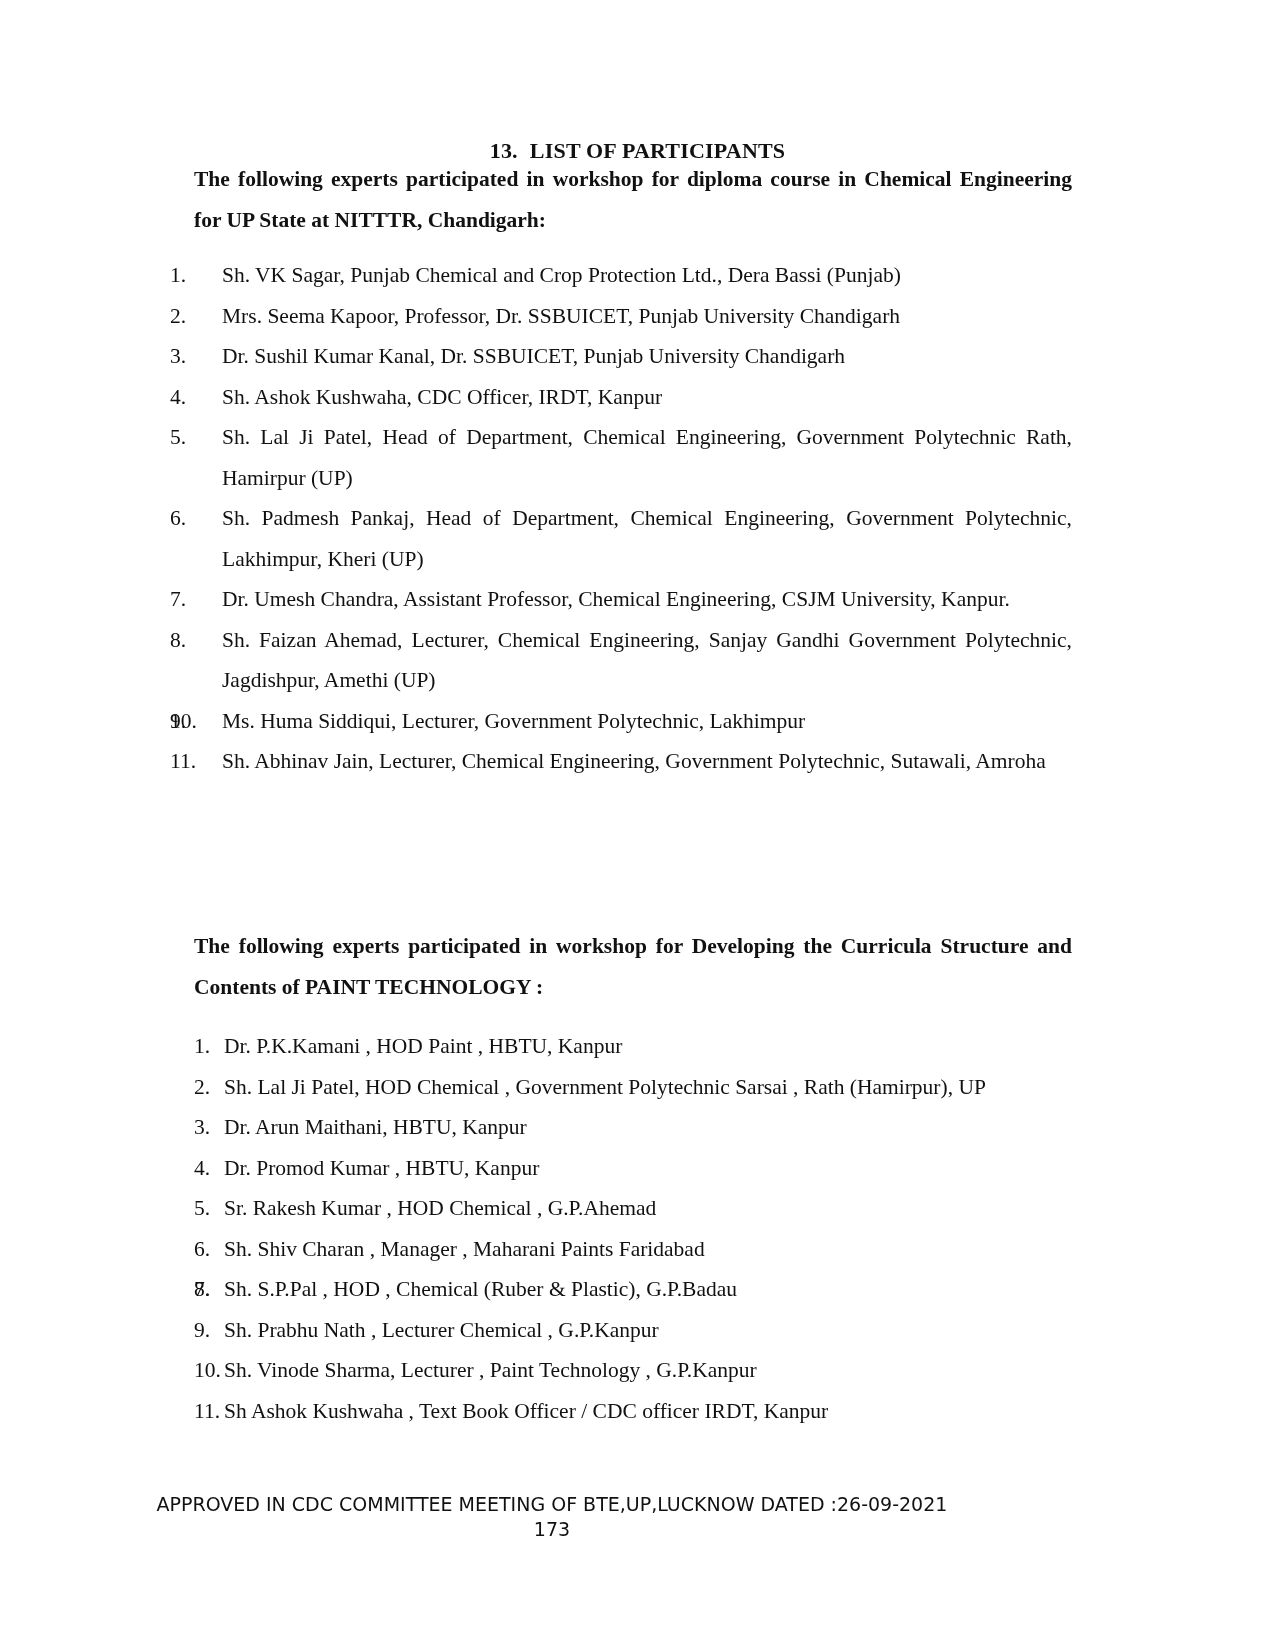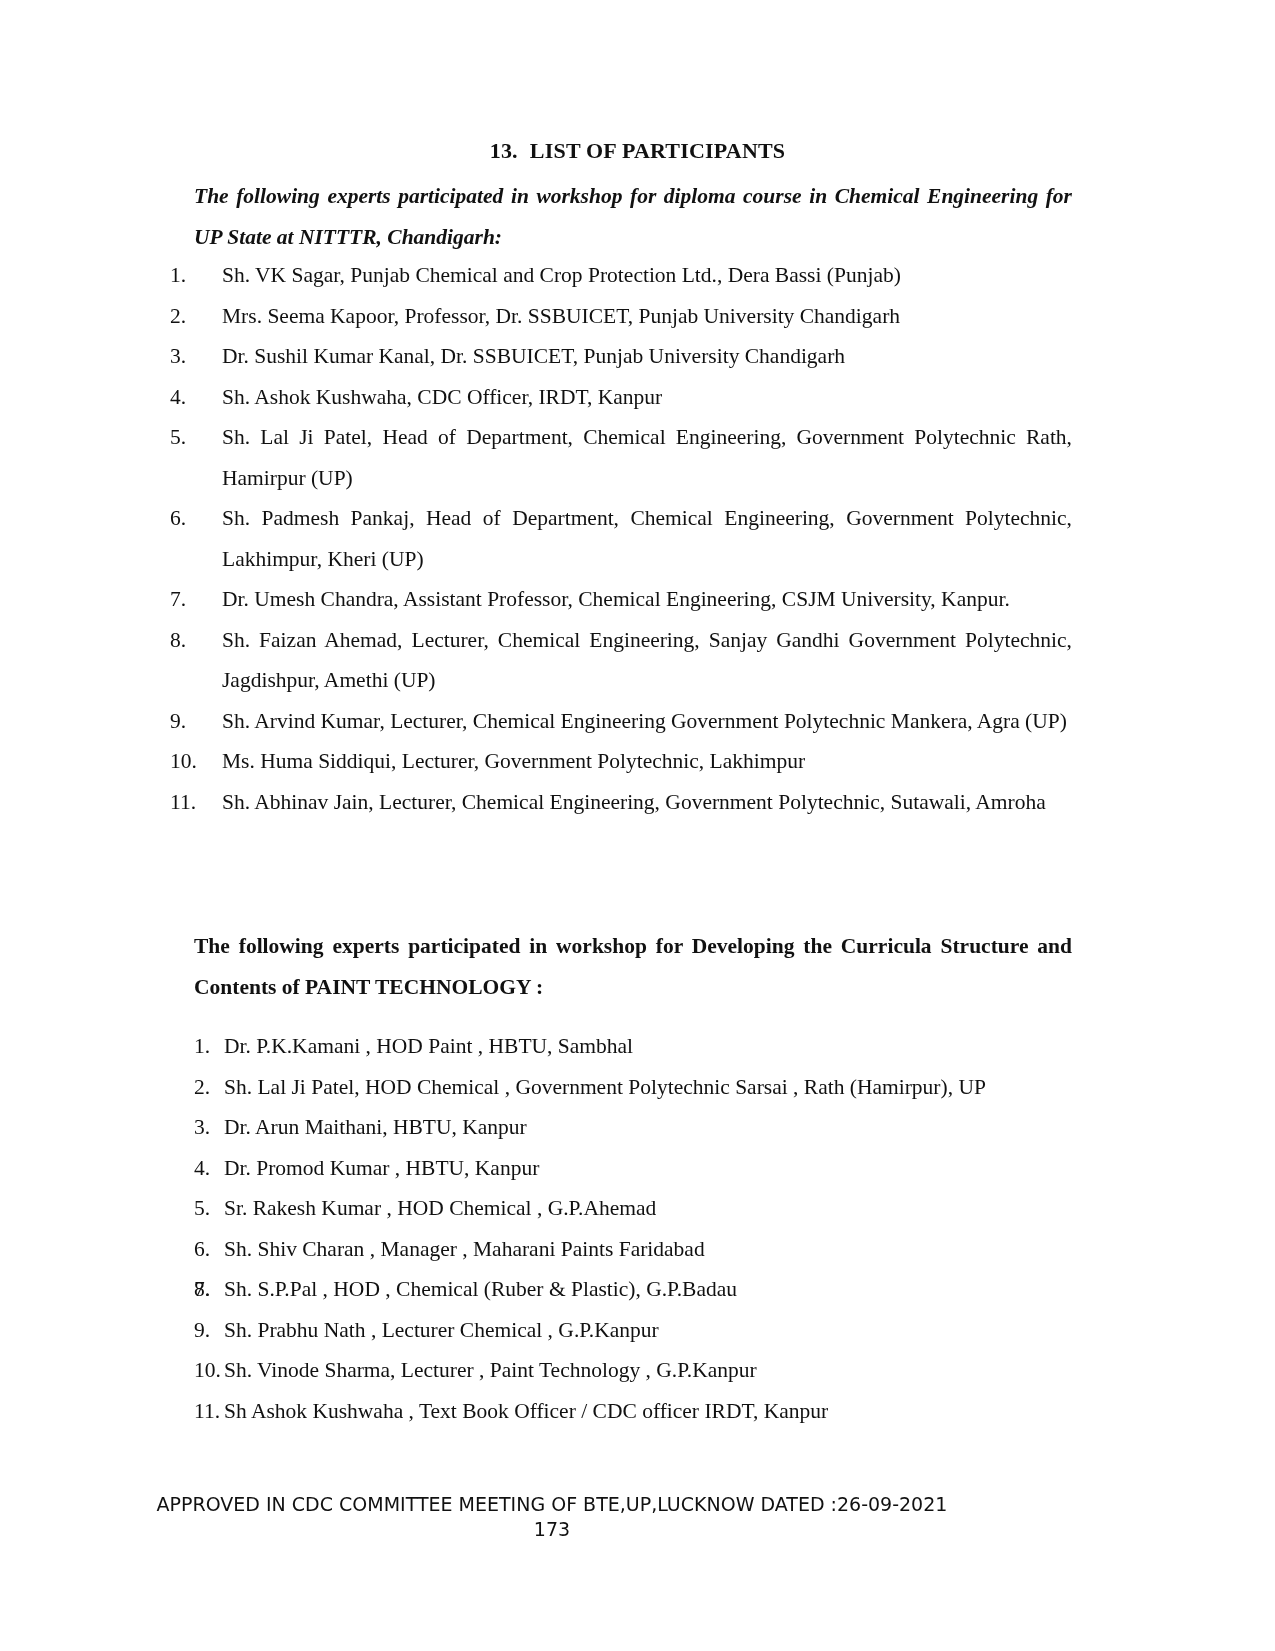--- a/index.html
+++ b/index.html
@@ -4,21 +4,21 @@
 <style>
   html, body { margin: 0; padding: 0; background: #ffffff; }
   body { width: 1275px; height: 1651px; position: relative; overflow: hidden;
          font-family: "Liberation Serif", "DejaVu Serif", serif; color: #111; }
   .page { position: absolute; left: 0; top: 0; width: 1275px; height: 1651px; }
   .title { position: absolute; top: 138px; left: 0; width: 1275px; text-align: center;
            font-weight: bold; font-size: 22px; letter-spacing: 0.2px; }
   .title .num { margin-right: 12px; }
   .intro { position: absolute; left: 194px; width: 878px; font-weight: bold; font-size: 21.5px;
            line-height: 40.5px; text-align: justify; text-align-last: left; }
-  .intro1 { top: 176px; font-style: italic; }
+  .intro1 { top: 159px; }
   .intro2 { top: 926px; }
   .list { position: absolute; left: 170px; width: 902px; margin: 0; padding: 0; list-style: none;
           font-size: 21.5px; line-height: 40.5px; }
   .list1 { top: 255px; }
   .list2 { top: 1026px; }
   .list li { position: relative; padding-left: 52px; text-align: justify; text-align-last: left; }
   .list1 li .n { position: absolute; left: 0; width: 44px; text-align: right; }
   .list2 li .n { position: absolute; left: 24px; }
   .list2 li { padding-left: 54px; }
   .footer { position: absolute; top: 1492px; left: 0; width: 1104px; text-align: center;
@@ -36,28 +36,28 @@
   <div class="intro intro1">The following experts participated in workshop for diploma course in Chemical Engineering for UP State at NITTTR, Chandigarh:</div>
   <ul class="list list1" id="list1">
       <li><span class="n">1.</span><span>Sh. VK Sagar, Punjab Chemical and Crop Protection Ltd., Dera Bassi (Punjab)</span></li>
       <li><span class="n">2.</span><span>Mrs. Seema Kapoor, Professor, Dr. SSBUICET, Punjab University Chandigarh</span></li>
       <li><span class="n">3.</span><span>Dr. Sushil Kumar Kanal, Dr. SSBUICET, Punjab University Chandigarh</span></li>
       <li><span class="n">4.</span><span>Sh. Ashok Kushwaha, CDC Officer, IRDT, Kanpur</span></li>
       <li><span class="n">5.</span><span>Sh. Lal Ji Patel, Head of Department, Chemical Engineering, Government Polytechnic Rath, Hamirpur (UP)</span></li>
       <li><span class="n">6.</span><span>Sh. Padmesh Pankaj, Head of Department, Chemical Engineering, Government Polytechnic, Lakhimpur, Kheri (UP)</span></li>
       <li><span class="n">7.</span><span>Dr. Umesh Chandra, Assistant Professor, Chemical Engineering, CSJM University, Kanpur.</span></li>
       <li><span class="n">8.</span><span>Sh. Faizan Ahemad, Lecturer, Chemical Engineering, Sanjay Gandhi Government Polytechnic, Jagdishpur, Amethi (UP)</span></li>
-      <li><span class="n">9.</span><span>Sh. Arvind Kumar, Lecturer, Chemical Engineering Government Polytechnic Mankera, Agra (UP)</span></li>
+      <li><span class="n">9.</span></li>
       <li><span class="n">10.</span><span>Ms. Huma Siddiqui, Lecturer, Government Polytechnic, Lakhimpur</span></li>
       <li><span class="n">11.</span><span>Sh. Abhinav Jain, Lecturer, Chemical Engineering, Government Polytechnic, Sutawali, Amroha</span></li>
     </ul>
 
   <div class="intro intro2">The following experts participated in workshop for Developing the Curricula Structure and Contents of PAINT TECHNOLOGY :</div>
   <ul class="list list2" id="list2">
-      <li><span class="n">1.</span><span>Dr. P.K.Kamani , HOD Paint , HBTU, Sambhal</span></li>
+      <li><span class="n">1.</span><span>Dr. P.K.Kamani , HOD Paint , HBTU, Kanpur</span></li>
       <li><span class="n">2.</span><span>Sh. Lal Ji Patel, HOD Chemical , Government Polytechnic Sarsai , Rath (Hamirpur), UP</span></li>
       <li><span class="n">3.</span><span>Dr. Arun Maithani, HBTU, Kanpur</span></li>
       <li><span class="n">4.</span><span>Dr. Promod Kumar , HBTU, Kanpur</span></li>
       <li><span class="n">5.</span><span>Sr. Rakesh Kumar , HOD Chemical , G.P.Ahemad</span></li>
       <li><span class="n">6.</span><span>Sh. Shiv Charan , Manager , Maharani Paints Faridabad</span></li>
       <li><span class="n">7.</span></li>
       <li><span class="n">8.</span><span>Sh. S.P.Pal , HOD , Chemical (Ruber &amp; Plastic), G.P.Badau</span></li>
       <li><span class="n">9.</span><span>Sh. Prabhu Nath , Lecturer Chemical , G.P.Kanpur</span></li>
       <li><span class="n">10.</span><span>Sh. Vinode Sharma, Lecturer , Paint Technology , G.P.Kanpur</span></li>
       <li><span class="n">11.</span><span>Sh Ashok Kushwaha , Text Book Officer / CDC officer IRDT, Kanpur</span></li>

